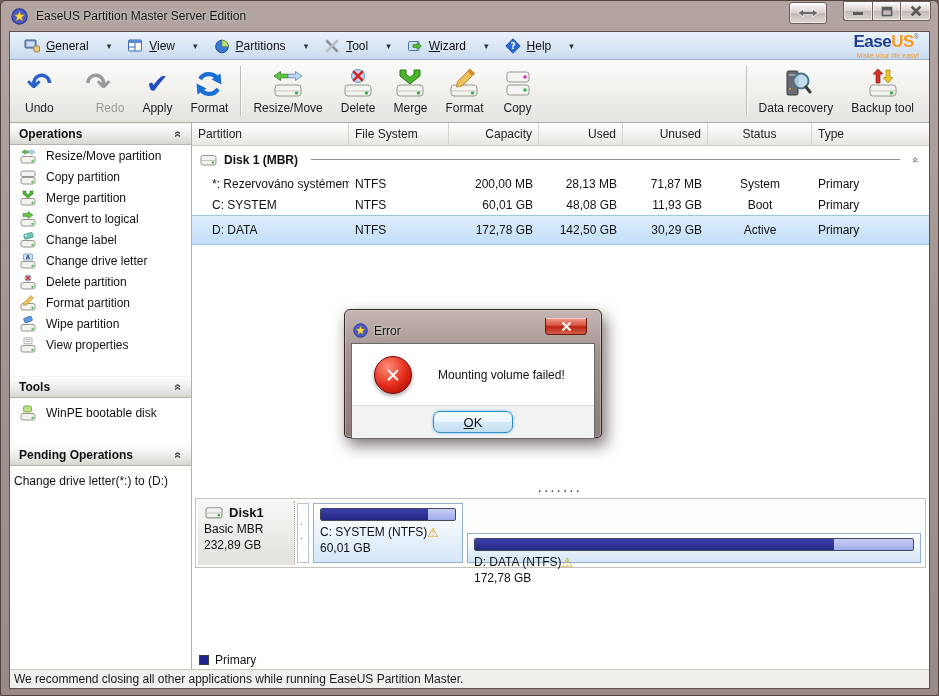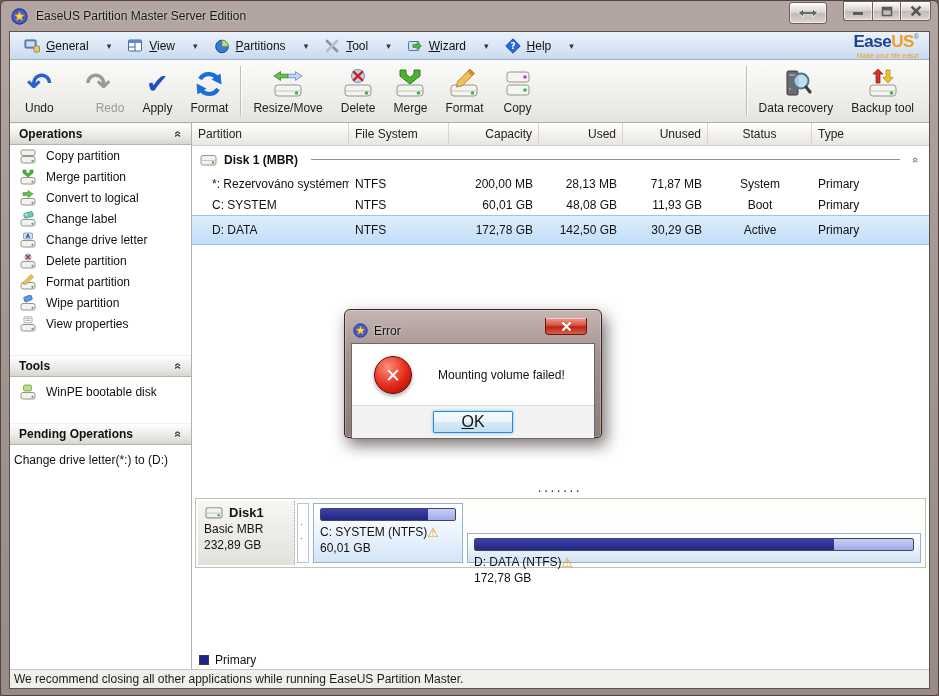--- a/index.html
+++ b/index.html
@@ -112,23 +112,23 @@
     border:1px solid #6e150b; border-top:none; border-radius:0 0 4px 4px;
     display:flex; align-items:center; justify-content:center; box-shadow:inset 0 1px 0 rgba(255,255,255,.5); }
   .dlg-body { background:#ffffff; border:1px solid #6a6a6a; height:96px; display:flex; flex-direction:column; }
   .dlg-content { flex:1; display:flex; align-items:center; gap:26px; padding:0 0 0 22px; background:#fff; }
   .error-icon { width:38px; height:38px; border-radius:50%; flex:0 0 auto;
     background:radial-gradient(circle at 35% 28%, #ff8d7a 0%, #e22a18 55%, #9e0502 100%);
     border:1px solid #6e0400; display:flex; align-items:center; justify-content:center;
     box-shadow:0 2px 4px rgba(0,0,0,.35); color:#fff; font-weight:bold; font-size:19px; font-family:"DejaVu Sans", sans-serif; }
   .dlg-message { font-size:12px; color:#111; }
   .dlg-footer { height:33px; flex:0 0 auto; border-top:1px solid #dcdcdc; background:#f2f2f2; display:flex; align-items:center; justify-content:center; }
-  .ok-btn { width:80px; height:22px; border:1px solid #2f8ccc; border-radius:1px;
+  .ok-btn { width:80px; height:22px; border:1px solid #2f8ccc; border-radius:7px;
     background:linear-gradient(180deg,#f4fbfe 0%,#e9f5fb 48%,#d5eaf6 52%,#c2e0f2 100%);
-    box-shadow:0 0 3px #66c2ea; display:flex; align-items:center; justify-content:center; font-size:16px; color:#111; }
+    box-shadow:0 0 3px #66c2ea; display:flex; align-items:center; justify-content:center; font-size:13px; color:#111; }
   .ok-label { display:inline-block; }
   .ok-label::first-letter { text-decoration:underline; }
 </style>
 </head>
 <body>
 
 <svg width="0" height="0" style="position:absolute">
   <defs>
     <g id="sym-disk">
       <rect x="3" y="17" width="26" height="11" rx="3" fill="#f4f4f1" stroke="#98948e"></rect>
@@ -346,20 +346,28 @@
         </div>
       </div>
     </div>
 
     <div class="main">
 
       <div class="sidebar">
         <div class="panel-header">
           <span>Operations</span>
           <span class="chev2">«</span>
+        </div>
+        <div class="op-item">
+          <svg viewBox="0 0 16 16">
+              <use href="#sym-minidisk"></use>
+              <polygon points="2,4 5.5,1.6 5.5,3 8.5,3 8.5,5 5.5,5 5.5,6.4" fill="#62c546" stroke="#2e7d1e" stroke-width="0.5"></polygon>
+              <polygon points="15,4 11.5,1.6 11.5,3 8.5,3 8.5,5 11.5,5 11.5,6.4" fill="#bcd8f2" stroke="#5a86b4" stroke-width="0.5"></polygon>
+            </svg>
+          <span>Resize/Move partition</span>
         </div>
         <div class="op-item">
           <svg viewBox="0 0 16 16">
               <rect x="1" y="2" width="14" height="5.5" rx="1.5" fill="#f2f2ef" stroke="#98948e"></rect>
               <use href="#sym-minidisk"></use>
             </svg>
           <span>Copy partition</span>
         </div>
         <div class="op-item">
           <svg viewBox="0 0 16 16">

